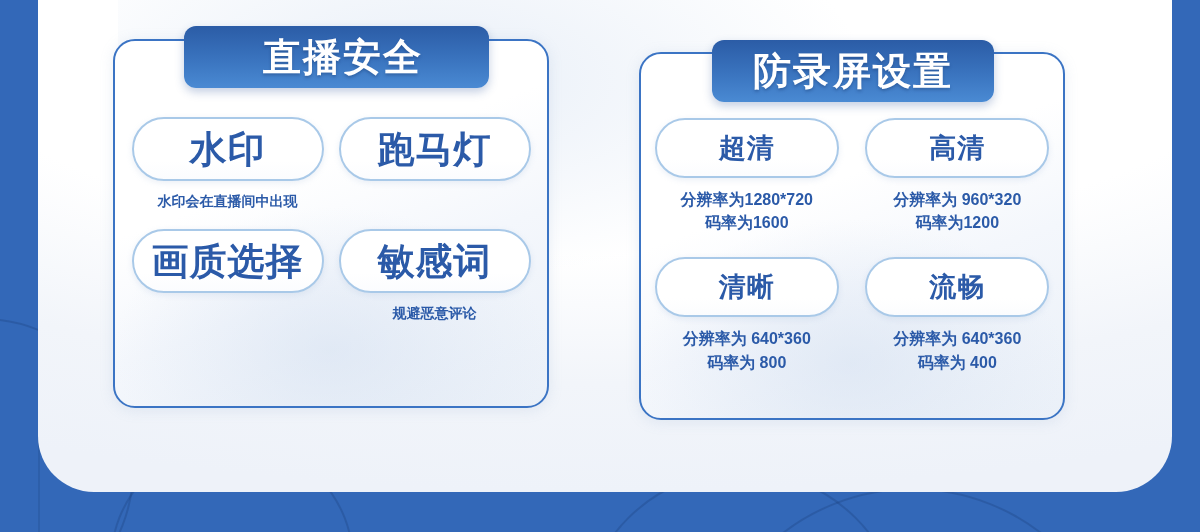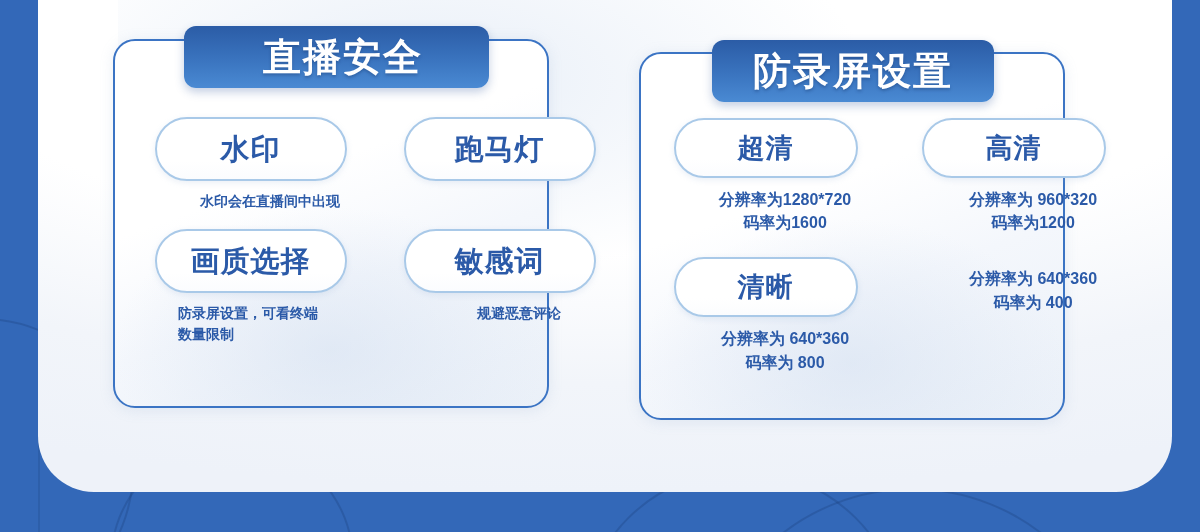--- a/index.html
+++ b/index.html
@@ -151,38 +151,37 @@
     align-items: center;
     justify-content: center;
     box-shadow: 0 2px 6px rgba(150, 175, 210, 0.20);
   }
   .grid.right .pill {
     width: 180px;
     height: 56px;
   }
   .pill-label {
     color: #2b5aa8;
-    font-size: 29px;
+    font-size: 37px;
     font-weight: 700;
     letter-spacing: 1px;
     line-height: 1;
     white-space: nowrap;
   }
   .grid.right .pill-label { font-size: 27px; }
 
   .desc {
     margin-top: 10px;
     color: #2b5aa8;
     font-size: 14px;
     font-weight: 700;
     line-height: 1.45;
     text-align: center;
     width: 192px;
     white-space: pre-line;
-    margin-left: 39px;
   }
   .desc.lead { text-align: left; padding-left: 8px; }
   .grid.right .desc { font-size: 16px; width: 186px; }
 </style>
 </head>
 <body>
 
 <div id="stage">
 
   <div class="bg-blue"></div>
@@ -211,22 +210,20 @@
       <div class="feature">
         <div class="pill">
           <span class="pill-label">跑马灯</span>
         </div>
       </div>
 
       <div class="feature">
         <div class="pill">
           <span class="pill-label">画质选择</span>
         </div>
-        <div class="desc lead">防录屏设置，可看终端
-数量限制</div>
       </div>
 
       <div class="feature">
         <div class="pill">
           <span class="pill-label">敏感词</span>
         </div>
         <div class="desc">规避恶意评论</div>
       </div>
 
     </div>
@@ -261,20 +258,23 @@
 
       <div class="feature">
         <div class="pill">
           <span class="pill-label">清晰</span>
         </div>
         <div class="desc">分辨率为 640*360
 码率为 800</div>
       </div>
 
       <div class="feature">
+        <div class="pill">
+          <span class="pill-label">流畅</span>
+        </div>
         <div class="desc">分辨率为 640*360
 码率为 400</div>
       </div>
 
     </div>
   </div>
 
   <div class="ribbon right">
     <div class="ribbon-ear l"></div>
     <div class="ribbon-ear r"></div>

